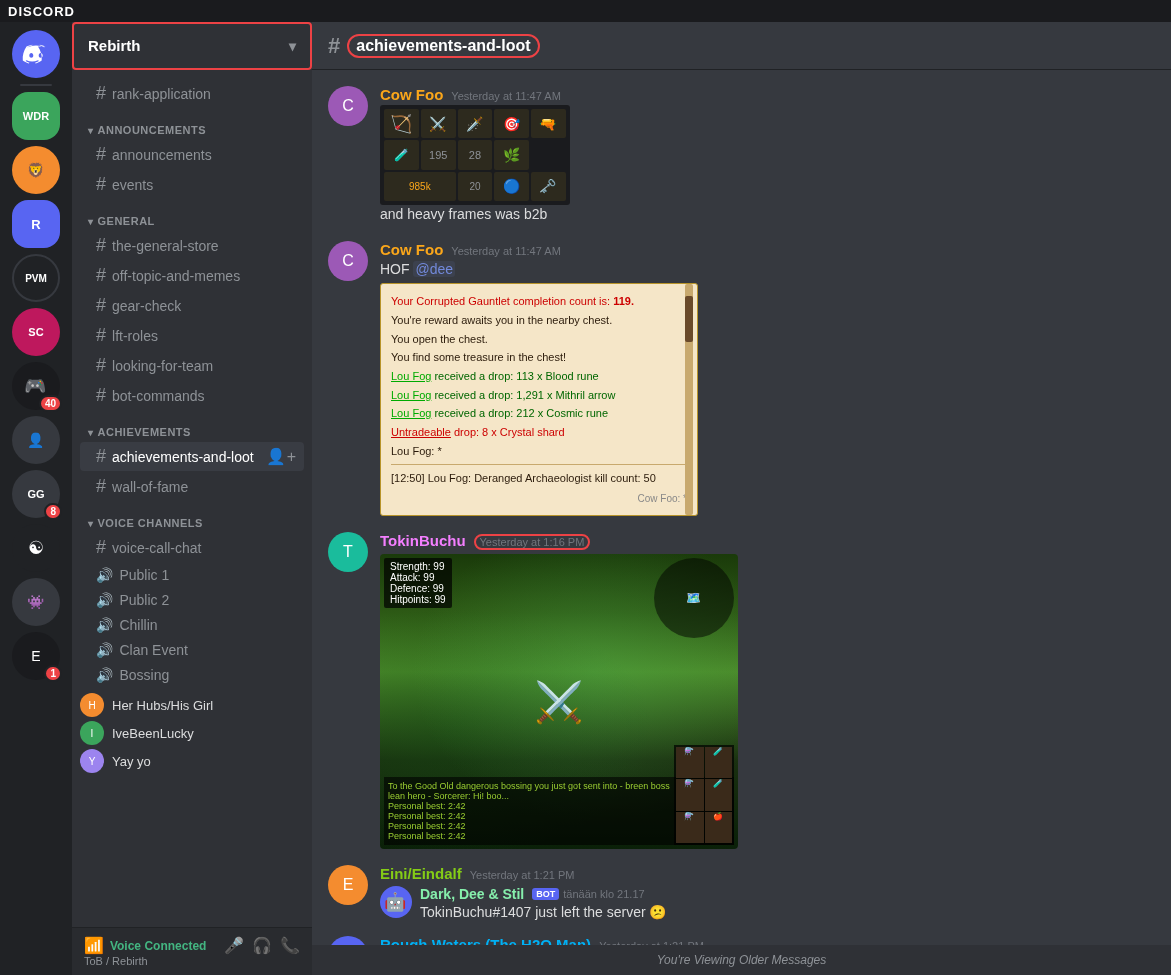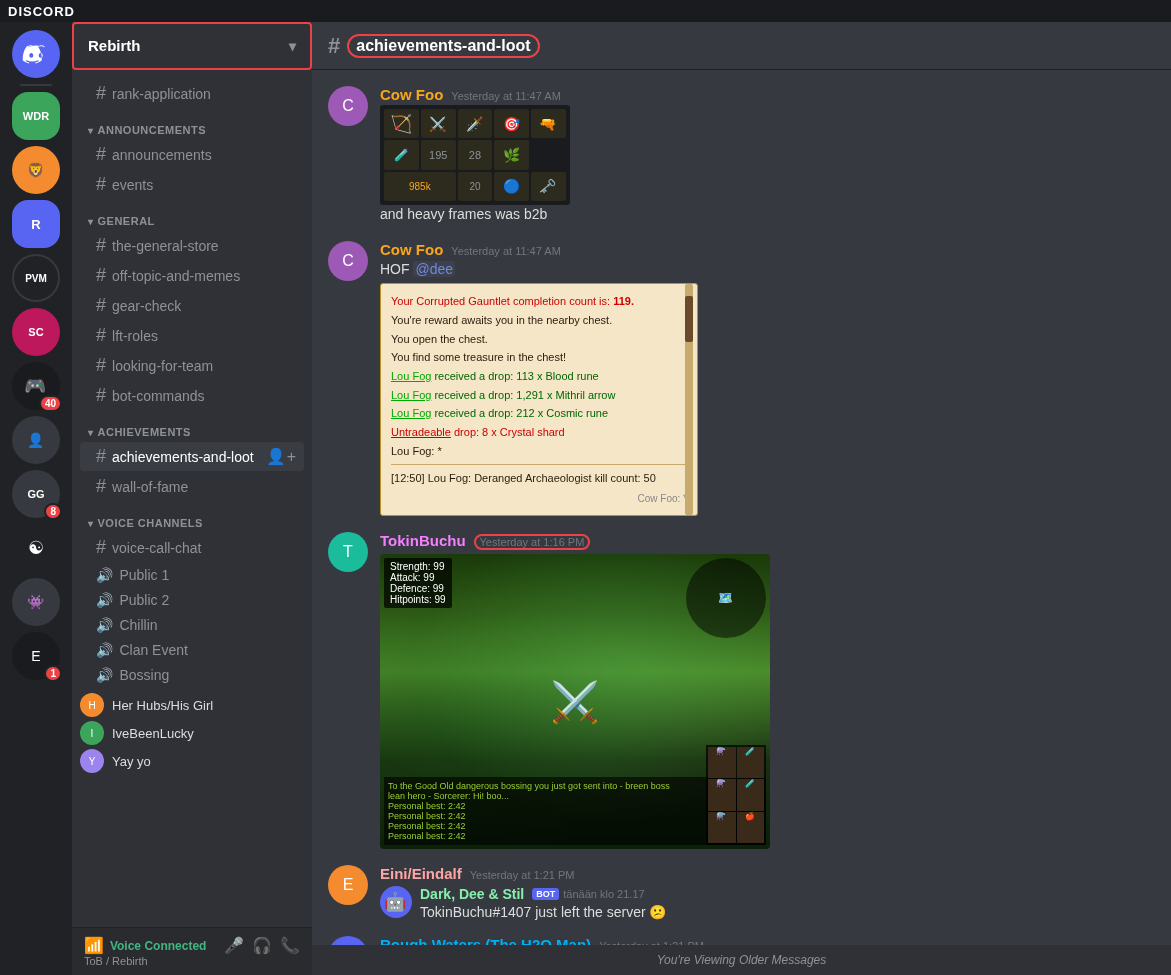--- a/index.html
+++ b/index.html
@@ -225,21 +225,21 @@
       font-size: 16px;
       color: #fff;
     }
     .avatar.purple { background: #9c84ef; }
     .message-content { flex: 1; }
     .message-header { display: flex; align-items: baseline; gap: 8px; margin-bottom: 2px; }
     .message-author { font-weight: 600; font-size: 15px; }
     .author-yellow { color: #faa61a; }
     .author-cyan { color: #00b0f4; }
     .author-pink { color: #f47fff; }
-    .author-white { color: #fca5a5; }
+    .author-white { color: #84cc16; }
     .message-timestamp { font-size: 11px; color: #72767d; }
     .message-text { font-size: 14px; color: #dcddde; line-height: 1.4; }
     .message-mention { color: #7289da; background: rgba(114,137,218,0.1); padding: 0 2px; border-radius: 3px; }
     
     .viewing-older {
       text-align: center;
       padding: 8px;
       background: #2f3136;
       color: #8e9297;
       font-size: 12px;
@@ -278,21 +278,21 @@
       padding: 8px 10px;
       font-size: 11px;
       color: #2a1a0a;
       margin-top: 4px;
       line-height: 1.7;
     }
     .runescape-chat-box .rs-red { color: #cc0000; }
     .runescape-chat-box .rs-green { color: #006600; }
     
     .large-game-screenshot {
-      width: 390px;
+      width: 358px;
       height: 295px;
       border-radius: 4px;
       margin-top: 4px;
       background: linear-gradient(180deg, #1a3a0a 0%, #2d5a15 20%, #4a8a2a 40%, #1a3010 70%, #0a2008 100%);
       display: flex;
       align-items: center;
       justify-content: center;
       color: #8e9297;
       font-size: 13px;
       position: relative;

